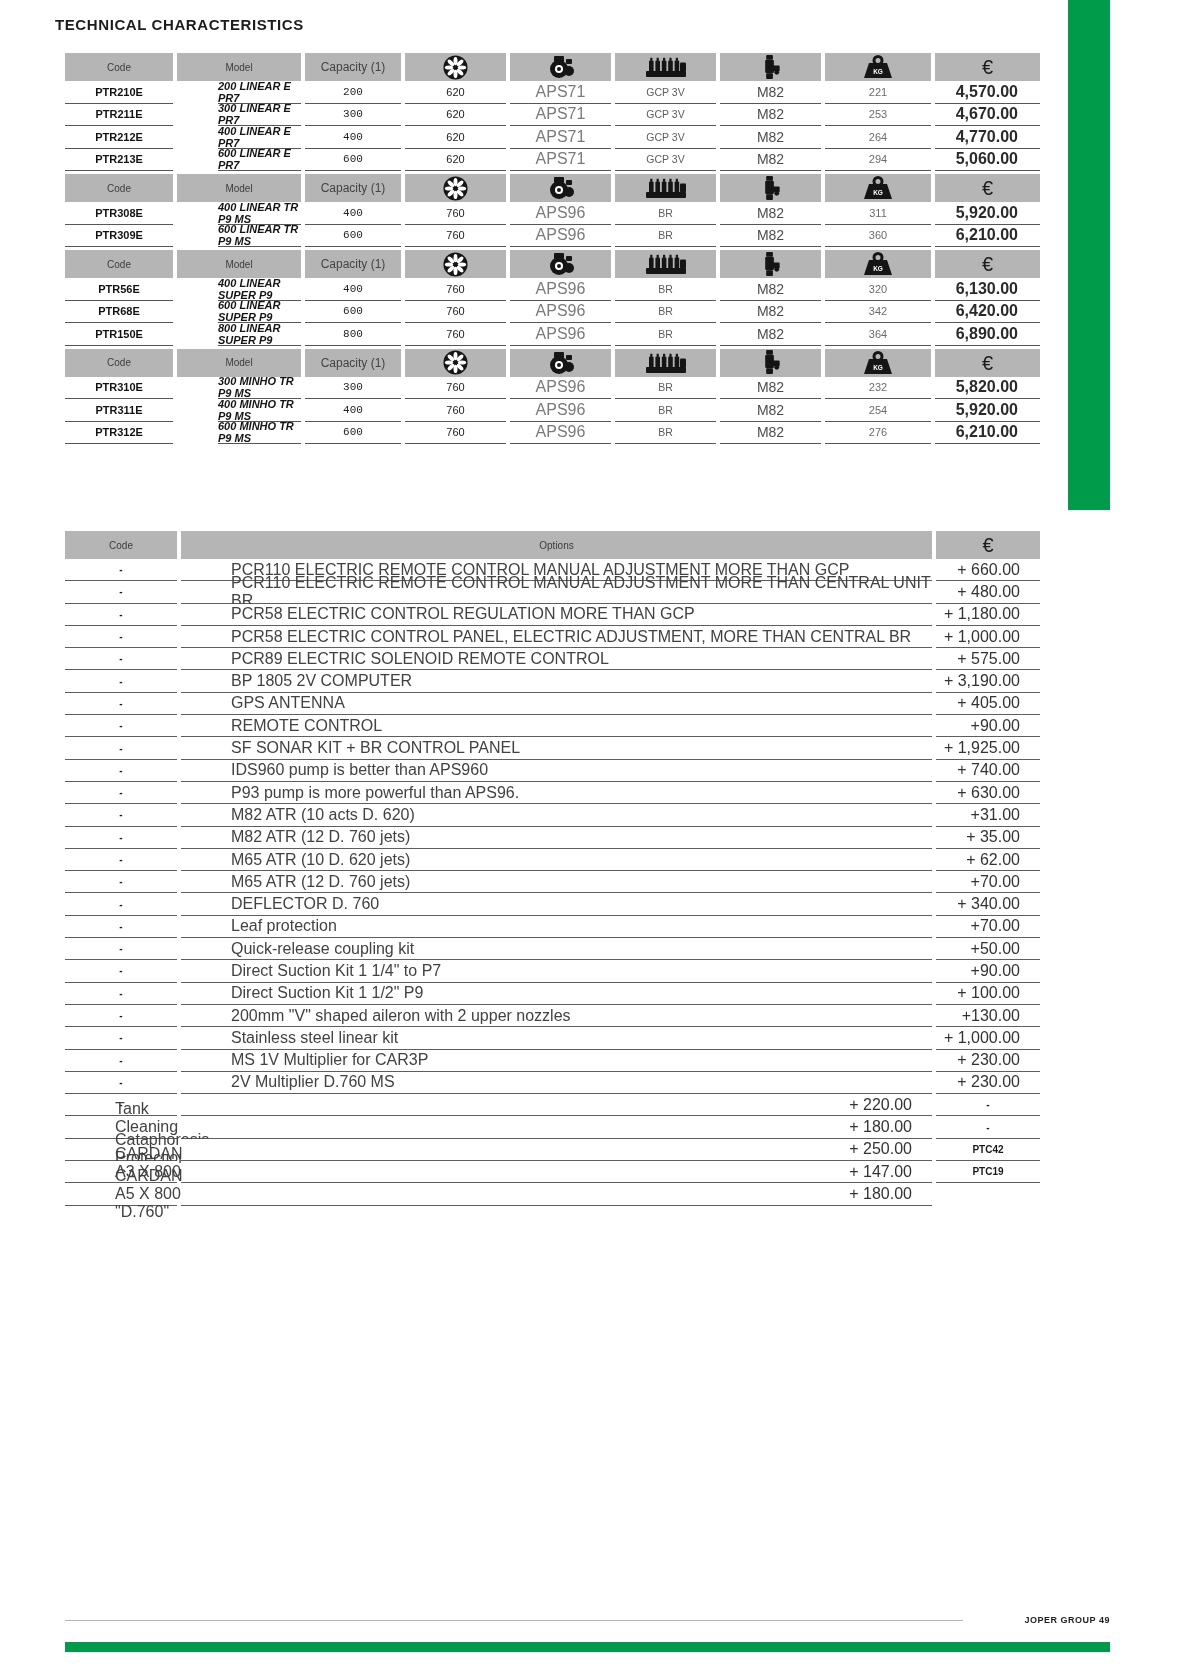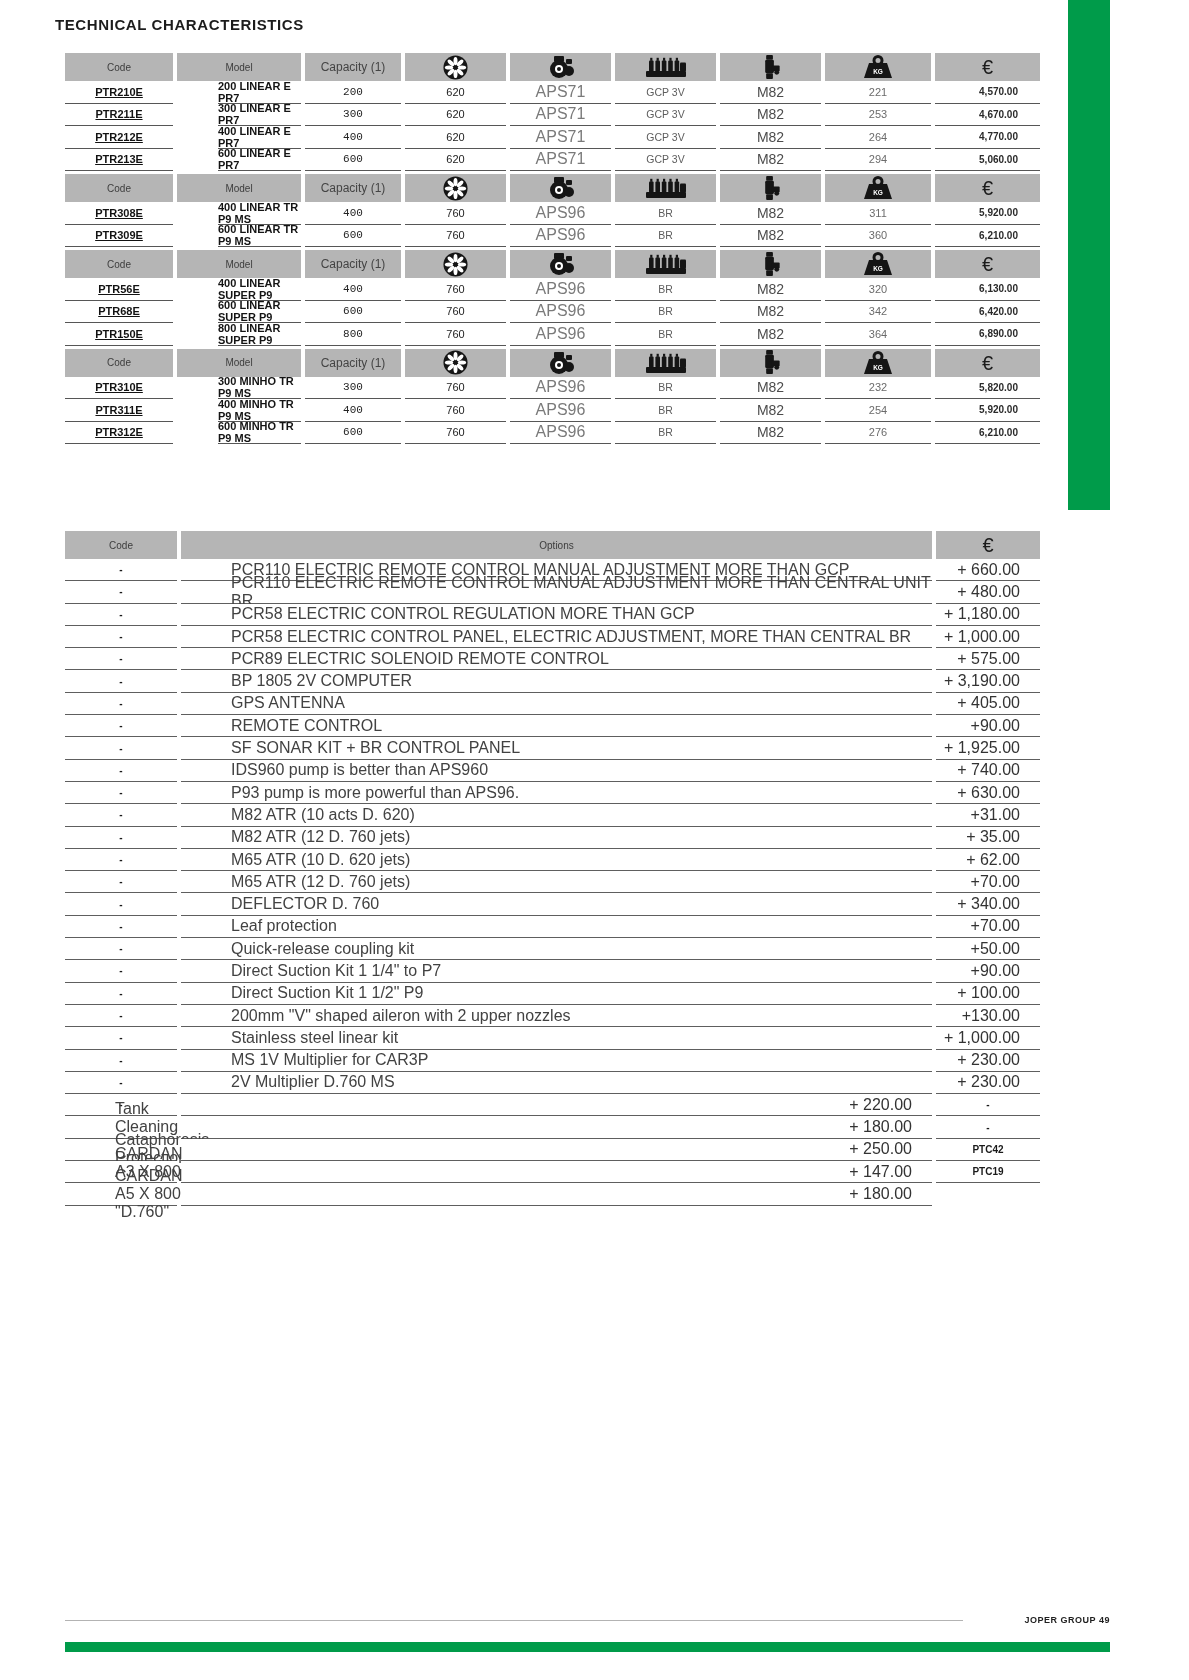--- a/index.html
+++ b/index.html
@@ -19,29 +19,29 @@
     background:var(--hdr,#b5b5b5);height:28px;margin-top:3px;
     display:flex;align-items:center;justify-content:center;
     font-size:10px;color:#3d3d3d;
   }
   .h-cell.capacity-h{font-size:12px;color:#444;}
   .euro-glyph{font-size:20px;font-weight:500;color:#1b1b1b;line-height:1;}
   .cell{
     height:21.5px;display:flex;align-items:center;justify-content:center;
     border-bottom:1.5px solid #565656;font-size:11px;color:#222;background:#fff;
   }
-  .c-code{font-weight:700;color:#121212;text-decoration:underline;}
-  .c-model{font-weight:700;color:#141414;margin-left:41px;}
+  .c-code{font-weight:700;color:#121212;}
+  .c-model{font-weight:700;font-style:italic;color:#141414;margin-left:41px;}
   .c-capacity{color:#232323;font-family:Liberation Mono, monospace;}
   .c-fan{color:#232323;}
   .c-pump{color:#7a7a7a;font-size:16px;}
   .c-control{color:#5d5d5d;font-size:10.5px;}
   .c-sprayer{color:#4c4c4c;font-size:14px;}
   .c-weight{color:#6b6b6b;}
-  .c-price{font-weight:600;font-size:10px;color:#2a2a2a;justify-content:flex-end;padding-right:22px;}
+  .c-price{font-weight:600;font-size:16px;color:#2a2a2a;justify-content:flex-end;padding-right:22px;}
   
   .side-bar{position:absolute;left:1068px;top:0;width:42px;height:510px;background:var(--accent,#009b4a);}
   
   #options-table{position:absolute;left:65px;top:528px;width:975px;}
   .opt-grid{display:grid;grid-template-columns:112px 751px 104px;column-gap:4px;}
   .opt-cell{
     height:21.3px;display:flex;align-items:center;background:#fff;
     border-bottom:1.5px solid #5e5e5e;color:#424242;
   }
   .opt-code{justify-content:center;font-size:10px;font-weight:700;color:#1a1a1a;}

